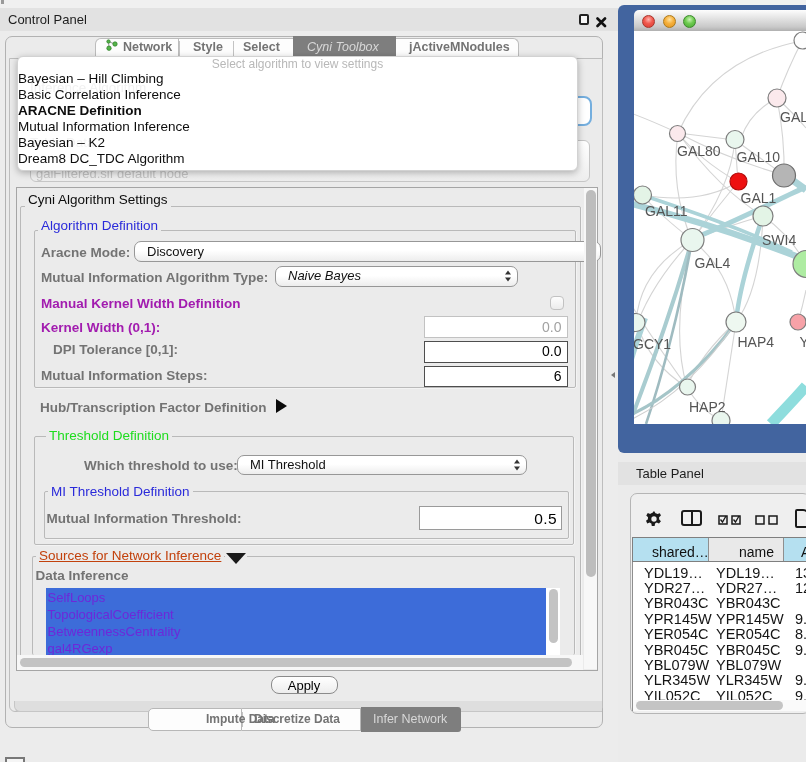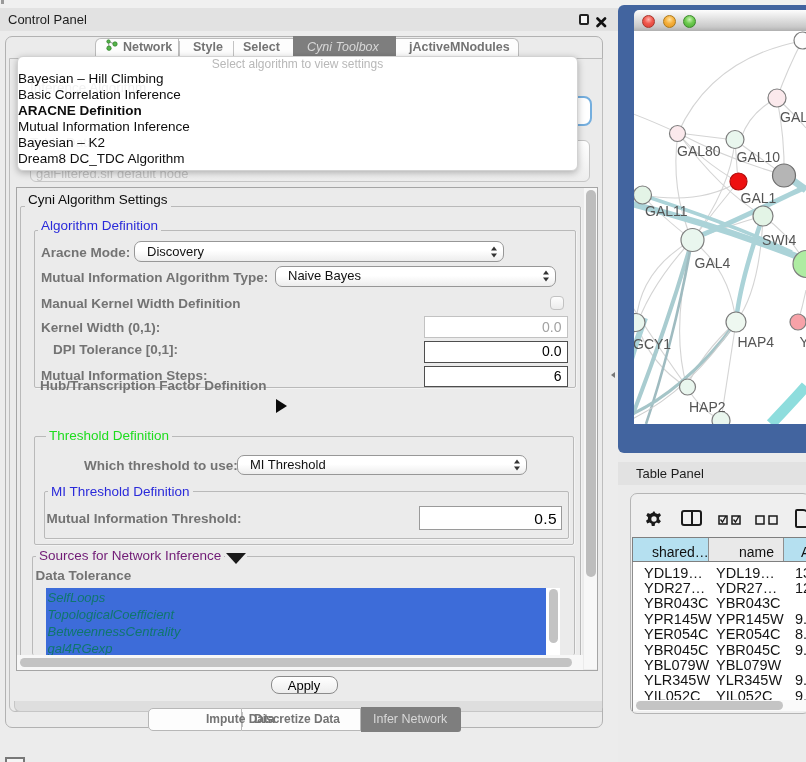--- a/index.html
+++ b/index.html
@@ -1,20 +1,20 @@
 <!DOCTYPE html>
 <html><head>
 <meta charset="utf-8">
 <style>
 html,body{margin:0;padding:0;}
 body{width:806px;height:762px;position:relative;overflow:hidden;
   font-family:"Liberation Sans",sans-serif;background:#ececec;}
 .abs{position:absolute;}
 .lbl{font-weight:bold;font-size:13.5px;color:#737373;white-space:nowrap;}
-.glbl{font-weight:bold;font-size:13.5px;color:#737373;white-space:nowrap;}
+.glbl{font-weight:bold;font-size:13.5px;color:#a21caf;white-space:nowrap;}
 .combo{position:absolute;background:linear-gradient(#ffffff,#ffffff 45%,#ededed);
   border:1px solid #979797;border-radius:7px;box-sizing:border-box;}
 .combo .tx{position:absolute;left:12px;top:47%;transform:translateY(-50%);
   font-size:13px;color:#111;}
 .spin{position:absolute;right:5px;top:50%;transform:translateY(-50%);width:9px;height:13px;}
 .spin:before{content:"";position:absolute;left:1.5px;top:1px;border-left:3px solid transparent;
   border-right:3px solid transparent;border-bottom:4.5px solid #333;}
 .spin:after{content:"";position:absolute;left:1.5px;bottom:1px;border-left:3px solid transparent;
   border-right:3px solid transparent;border-top:4.5px solid #333;}
 .field{position:absolute;background:#fff;box-sizing:border-box;font-size:14px;
@@ -67,71 +67,71 @@
 
 <div class="abs" style="left:16px;top:187px;width:582px;height:484px;border:1px solid #a5a5a5;background:#ebebeb;box-sizing:border-box;"></div>
 
 <div class="grp" style="left:19.5px;top:205.5px;width:559px;height:449px;"></div>
 <div class="gtitle" style="left:25px;top:193px;color:#0d0d0d;">Cyni Algorithm Settings</div>
 
 <div class="grp" style="left:34px;top:230px;width:540px;height:156px;"></div>
 <div class="gtitle" style="left:38px;top:219px;color:#2a2ada;">Algorithm Definition</div>
 
 <div class="abs lbl" style="left:41px;top:245px;">Aracne Mode:</div>
-<div class="combo" style="left:134px;top:241px;width:370px;height:21px;">
+<div class="combo" style="left:134px;top:241px;width:467px;height:21px;">
     <span class="tx">Discovery</span>
     <span class="spin"></span>
   </div>
 
 <div class="abs lbl" style="left:41px;top:269.5px;">Mutual Information Algorithm Type:</div>
-<div class="combo" style="left:275px;top:265.5px;width:281px;height:21px;">
+<div class="combo" style="left:275px;top:265.5px;width:243px;height:21px;font-style:italic;">
     <span class="tx">Naive Bayes</span>
     <span class="spin"></span>
   </div>
 
 <div class="abs glbl" style="left:41px;top:296px;">Manual Kernel Width Definition</div>
 <div class="abs" style="left:550px;top:296px;width:14px;height:14px;border:1.5px solid #c2c2c2;border-radius:4px;background:linear-gradient(#fdfdfd,#ececec);box-sizing:border-box;"></div>
 
 <div class="abs glbl" style="left:41px;top:320px;">Kernel Width (0,1):</div>
 <div class="field" style="left:424px;top:316px;width:143.5px;height:22px;border:1px solid #c2c2c2;color:#a2a2a2;line-height:20px;">0.0</div>
 
 <div class="abs lbl" style="left:53px;top:341.5px;">DPI Tolerance [0,1]:</div>
 <div class="field" style="left:424px;top:340.5px;width:143.5px;height:22.5px;border:1.5px solid #4e4e4e;color:#000;line-height:19.5px;">0.0</div>
 
 <div class="abs lbl" style="left:41px;top:367.5px;">Mutual Information Steps:</div>
 <div class="field" style="left:424px;top:365.5px;width:143.5px;height:21.5px;border:1px solid #4e4e4e;color:#000;line-height:19.5px;">6</div>
 
-<div class="abs lbl" style="left:40px;top:378px;">Hub/Transcription Factor Definition</div>
+<div class="abs lbl" style="left:40px;top:400px;">Hub/Transcription Factor Definition</div>
 <div class="abs" style="left:276px;top:398.5px;width:0;height:0;border-top:7.5px solid transparent;border-bottom:7.5px solid transparent;border-left:11px solid #0a0a0a;"></div>
 
 <div class="grp" style="left:34px;top:436px;width:538px;height:107px;"></div>
 <div class="gtitle" style="left:46px;top:429px;color:#1edc1e;">Threshold Definition</div>
 
 <div class="abs lbl" style="left:84px;top:457.5px;">Which threshold to use:</div>
 <div class="combo" style="left:237px;top:455px;width:290px;height:20px;">
     <span class="tx">MI Threshold</span>
     <span class="spin"></span>
   </div>
 
 <div class="grp" style="left:44px;top:491px;width:522.5px;height:46px;"></div>
 <div class="gtitle" style="left:48px;top:484.5px;color:#2a2ada;">MI Threshold Definition</div>
 
 <div class="abs lbl" style="left:46.5px;top:510.5px;">Mutual Information Threshold:</div>
 <div class="field" style="left:418.5px;top:506px;width:143px;height:24px;border:1px solid #9a9a9a;color:#000;line-height:23px;font-size:15.5px;letter-spacing:0.4px;padding-right:3.5px;">0.5</div>
 
 <div class="grp" style="left:32px;top:556px;width:541px;height:98px;border-bottom:none;"></div>
-<div class="gtitle" style="left:36px;top:549px;color:#701a75;">Sources for Network Inference</div>
+<div class="gtitle" style="left:36px;top:549px;color:#c2410c;text-decoration:underline;">Sources for Network Inference</div>
 <div class="abs" style="left:225px;top:552.5px;width:22px;height:12px;background:#ebebeb;"></div>
 <div class="abs" style="left:226px;top:552.5px;width:0;height:0;border-left:10px solid transparent;border-right:10px solid transparent;border-top:11px solid #1a1a1a;"></div>
 
-<div class="abs lbl" style="left:35.5px;top:568px;">Data Tolerance</div>
+<div class="abs lbl" style="left:35.5px;top:568px;">Data Inference</div>
 
 <div class="abs" style="left:46px;top:587.5px;width:514px;height:67.5px;background:#fff;"></div>
 <div class="abs" style="left:46px;top:587.5px;width:500px;height:67.5px;background:#3d6cd9;"></div>
-<div class="abs" style="left:47.5px;top:589px;font-size:13px;color:#0f766e;line-height:17px;font-style:italic;">SelfLoops<br>TopologicalCoefficient<br>BetweennessCentrality<br>gal4RGexp</div>
+<div class="abs" style="left:47.5px;top:589px;font-size:13px;color:#6d28d9;line-height:17px;">SelfLoops<br>TopologicalCoefficient<br>BetweennessCentrality<br>gal4RGexp</div>
 <div class="abs" style="left:549px;top:589px;width:9px;height:54px;background:#c3c3c3;border-radius:4.5px;"></div>
 
 <div class="abs" style="left:584px;top:188px;width:13px;height:481px;background:#f7f7f7;"></div>
 <div class="abs" style="left:585.5px;top:190px;width:10px;height:387px;background:#bdbdbd;border-radius:5px;"></div>
 <div class="abs" style="left:17px;top:655px;width:566px;height:15px;background:#f7f7f7;"></div>
 <div class="abs" style="left:20px;top:658px;width:552px;height:9px;background:#c3c3c3;border-radius:4.5px;"></div>
 
 <div class="abs" style="left:17px;top:56px;width:561px;height:115px;background:#fff;border:1px solid #d2d2d2;border-radius:6px;box-shadow:0 2px 7px rgba(0,0,0,0.28);box-sizing:border-box;"></div>
 <div class="abs" style="left:30px;top:80px;font-size:13.5px;color:#f1f1f1;">Inference Algorithm</div>
 <div class="abs" style="left:30px;top:135px;font-size:13.5px;color:#f3f3f3;">Table Data</div>

